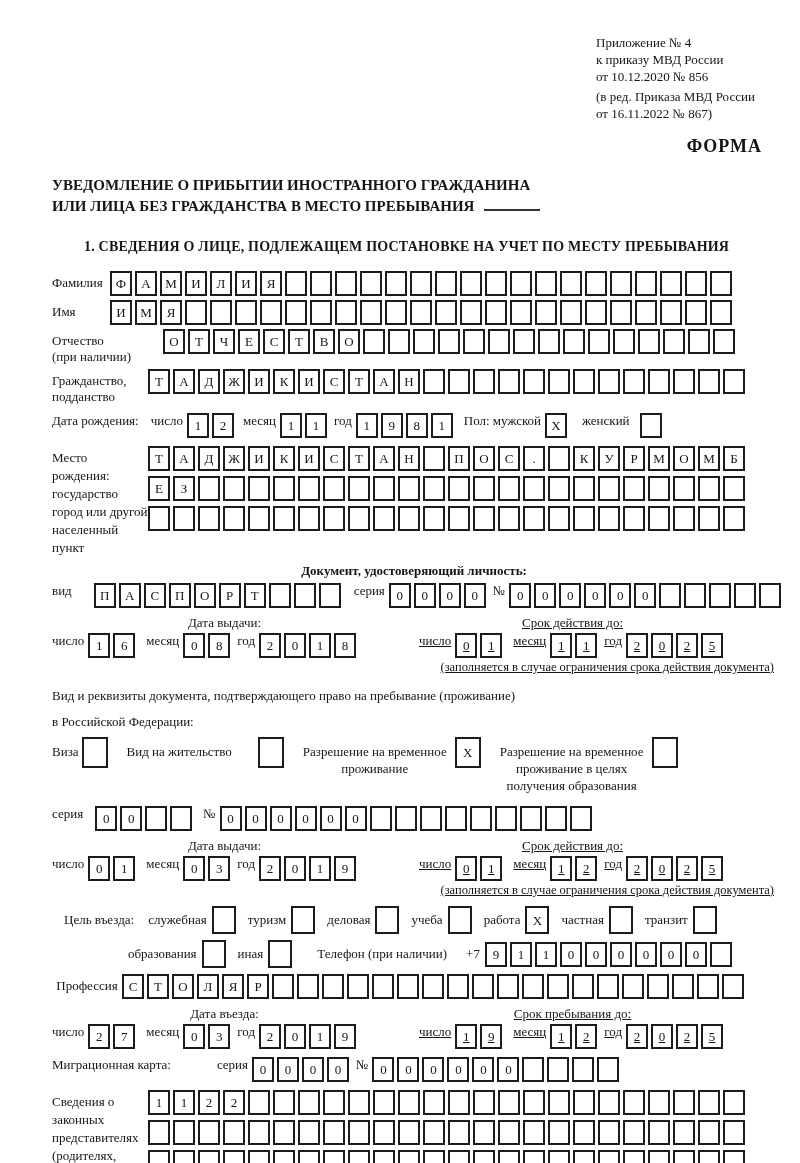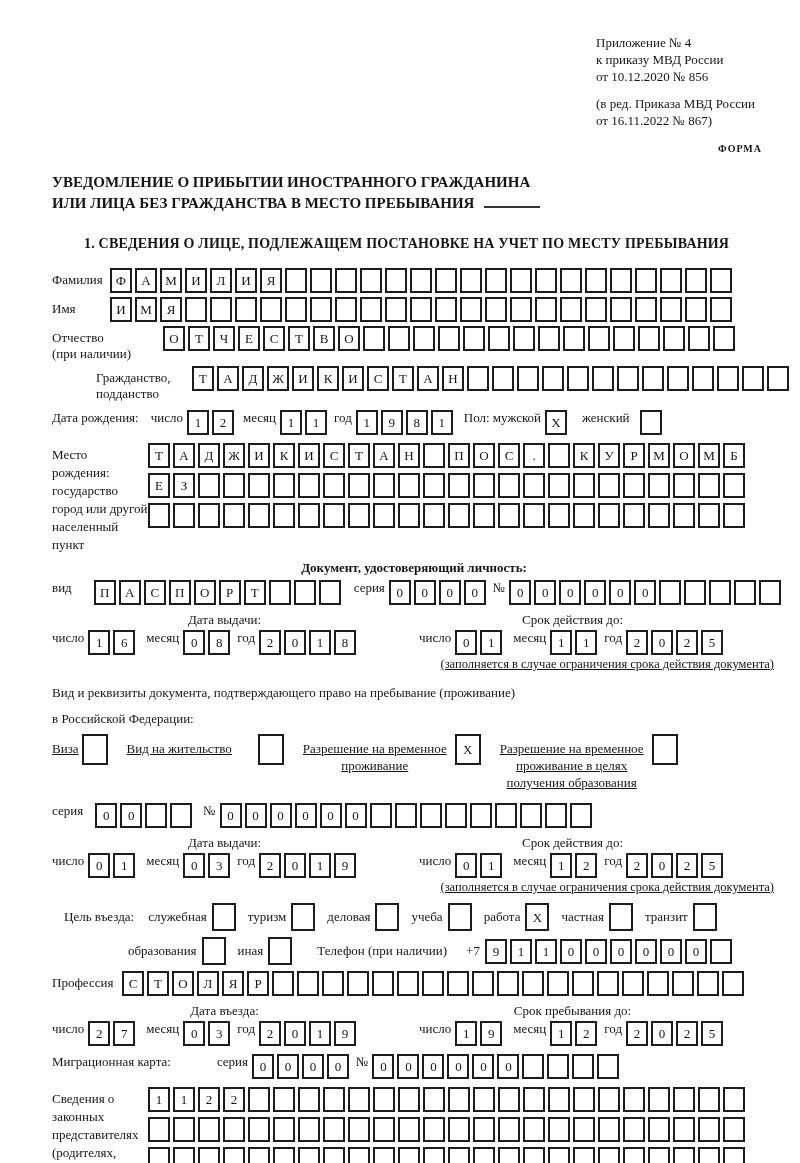--- a/index.html
+++ b/index.html
@@ -15,44 +15,44 @@
     width:22px;height:25px;box-sizing:border-box;flex:0 0 auto;
     border:2px solid #1c1c1c;margin-right:3px;background:#fff;
     display:flex;align-items:center;justify-content:center;
     font-size:13px;line-height:1;
   }
   .cb .cell{width:24px;height:28px;}
   .cb-lg .cell{width:26px;height:31px;}
   
   .frow{display:flex;align-items:flex-start;}
   .lbl{flex:0 0 auto;padding-top:4px;line-height:16px;}
-  .w56{width:58px;} .w109{width:111px;} .w94{width:96px;margin-left:44px;} .w68{width:70px;}
+  .w56{width:58px;} .w109{width:111px;} .w94{width:96px;} .w68{width:70px;text-align:center;}
   .mt4{margin-top:4px;} .mt6{margin-top:6px;} .mt8{margin-top:8px;}
   .mt12{margin-top:12px;} .mt16{margin-top:16px;}
   .mb3{margin-bottom:5px;}
   
   .hdr-block{margin-left:auto;width:180px;line-height:17px;}
-  .hdr-block .rev{margin-top:10px;}
-  .forma{margin-top:14px;text-align:right;padding-right:14px;font-weight:bold;font-size:10px;letter-spacing:1px;}
+  .hdr-block .rev{margin-top:3px;}
+  .forma{margin-top:14px;text-align:right;padding-right:14px;font-weight:bold;font-size:18px;letter-spacing:1px;}
   .title{margin-top:18px;text-align:left;font-weight:bold;font-size:15px;line-height:21px;}
   .uline{display:inline-block;width:56px;border-bottom:2px solid #333;margin-left:10px;height:13px;}
   .sec-heading{margin-top:22px;font-weight:bold;font-size:14px;white-space:nowrap;letter-spacing:0.2px;margin-left:32px;}
   
   .dline{display:flex;align-items:flex-start;}
   .dlbl{margin-right:4px;flex:0 0 auto;}
   .twocol{display:flex;margin-top:6px;}
   .dcol-l{width:345px;flex:0 0 auto;}
-  .dcol-r{margin-left:22px;flex:0 0 auto;}
+  .dcol-r{margin-left:22px;flex:0 0 auto;text-decoration:underline;}
   .colhead{text-align:center;line-height:17px;margin-bottom:2px;}
   .note{font-size:12.5px;text-align:right;margin-top:2px;padding-right:2px;text-decoration:underline;}
   .intro{margin-top:8px;line-height:26px;}
   
   .permits{display:flex;align-items:flex-start;margin-top:2px;}
   .permit{display:flex;align-items:flex-start;}
-  .permit .plabel{line-height:17px;padding-top:6px;text-decoration:underline;}
+  .permit .plabel{line-height:17px;padding-top:6px;}
   .permit .center{text-align:center;}
   .gap8{margin-left:8px;} .gap16{margin-left:16px;} .gap26{margin-left:26px;}
   
   .purpose{display:flex;align-items:center;}
   .purpose .plbl{margin:0 5px 0 9px;}
   .purpose .plbl:first-child{margin-left:12px;}
   
   .mlabel{flex:0 0 auto;line-height:18px;padding-top:3px;}
   .stack{display:flex;flex-direction:column;}
 </style>

